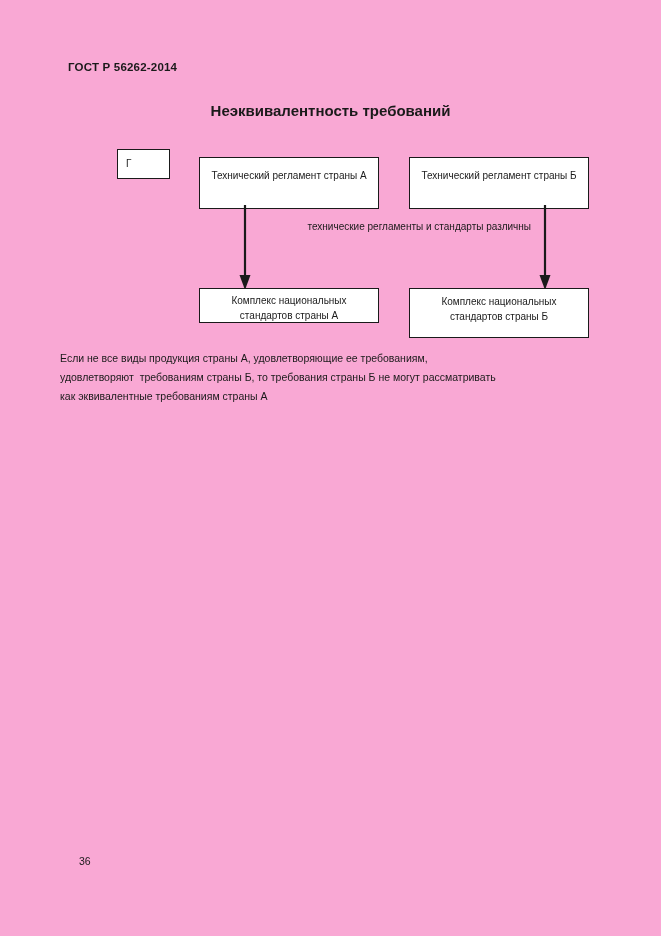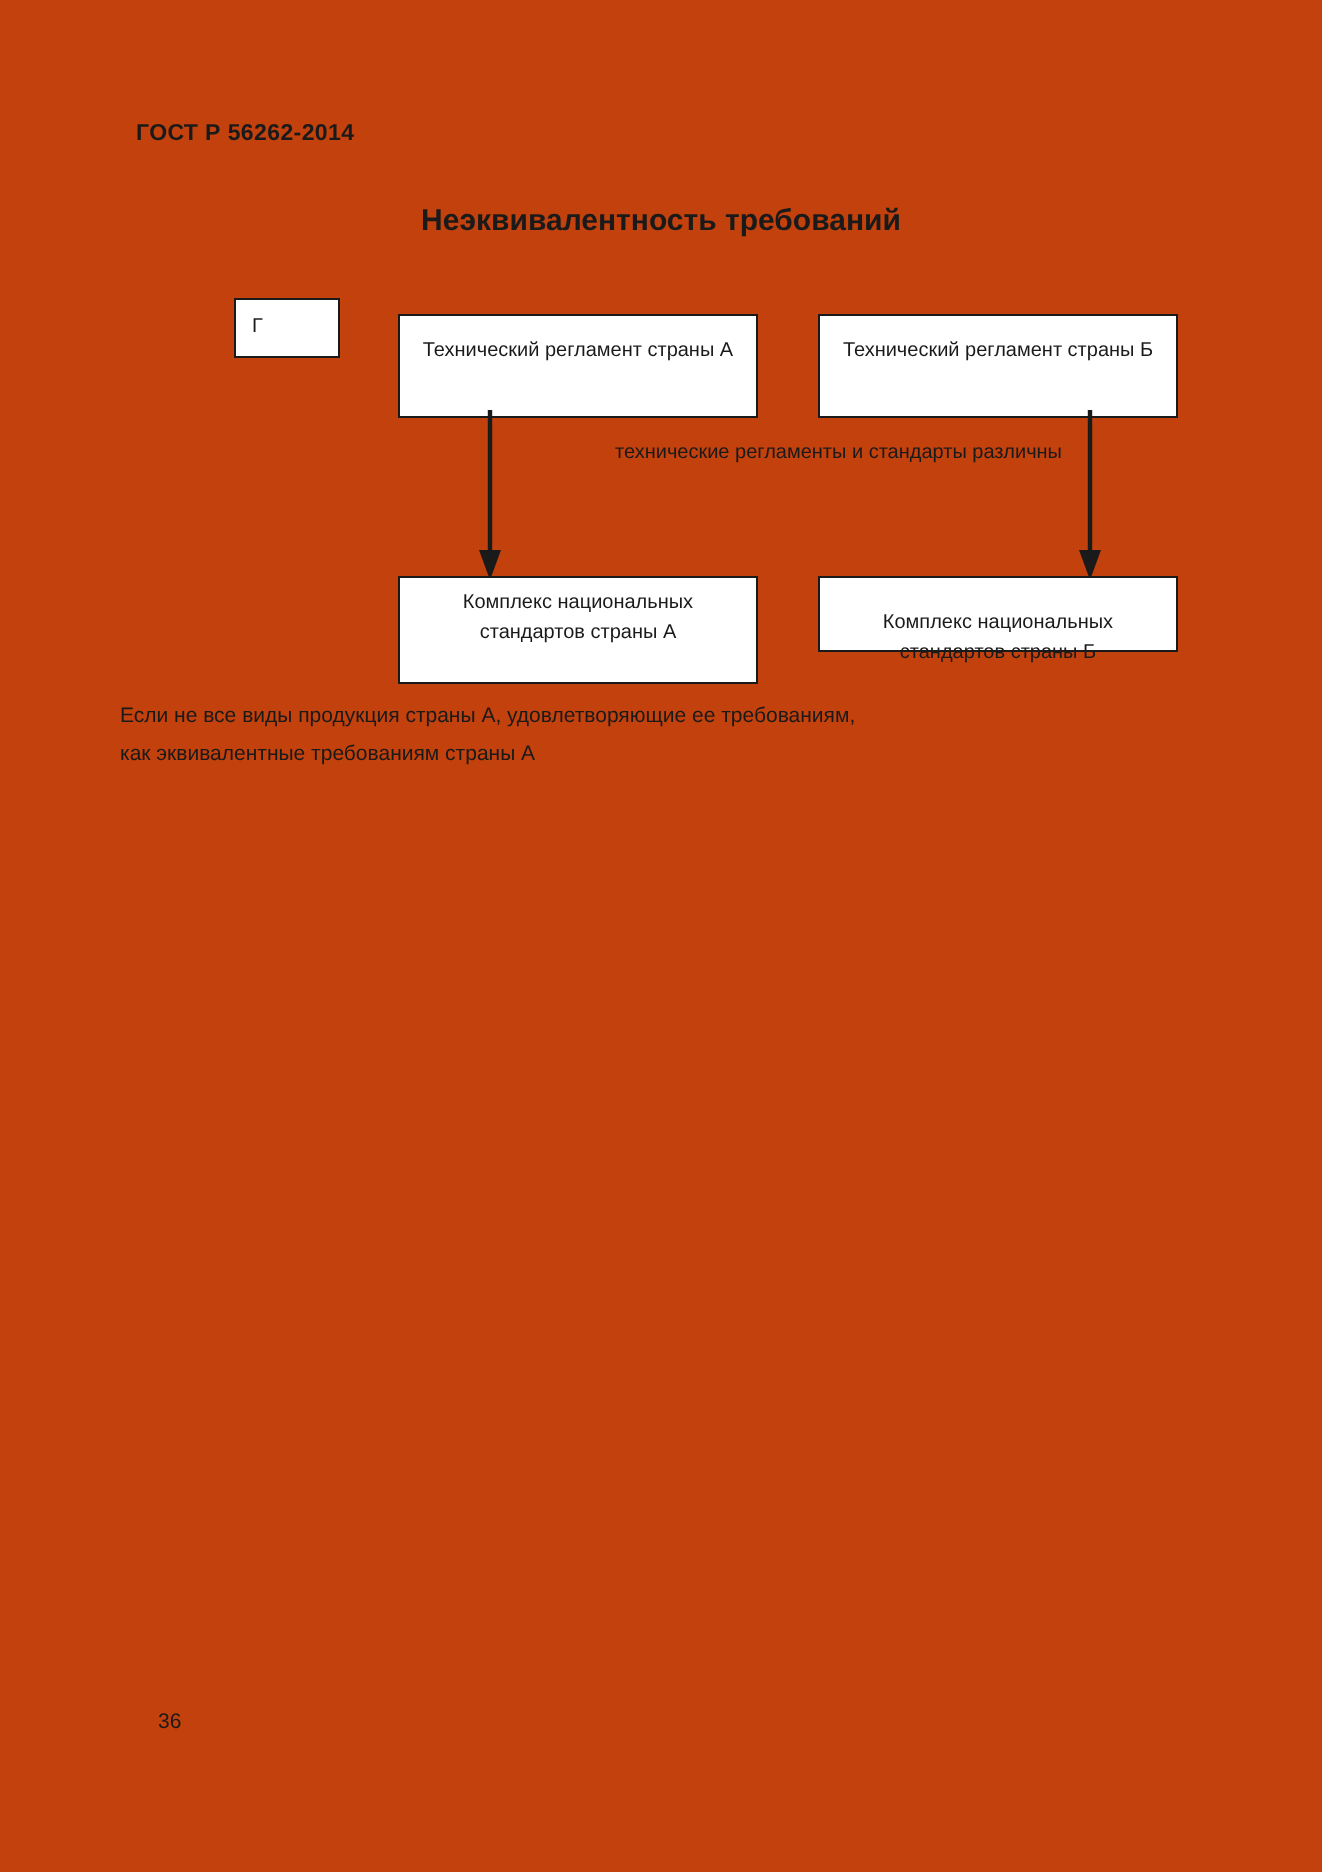--- a/index.html
+++ b/index.html
@@ -8,21 +8,21 @@
     background: #ffffff;
   }
   body {
     font-family: "Liberation Sans", sans-serif;
     color: #000000;
   }
   .page {
     position: relative;
     width: 661px;
     height: 936px;
-    background: #c2410c;
+    background: #f9a8d4;
     overflow: hidden;
   }
   .doc-header {
     position: absolute;
     left: 68px;
     top: 61px;
     font-size: 11.5px;
     font-weight: bold;
     letter-spacing: 0.2px;
     color: #1a1a1a;
@@ -85,29 +85,30 @@
     left: 409px;
     top: 157px;
     width: 180px;
     height: 52px;
     padding-top: 11px;
   }
   .node-std-a {
     left: 199px;
     top: 288px;
     width: 180px;
-    height: 54px;
+    height: 35px;
     padding-top: 6px;
+    align-items: center;
   }
   .node-std-b {
     left: 409px;
     top: 288px;
     width: 180px;
-    height: 38px;
-    padding-top: 16px;
+    height: 50px;
+    padding-top: 6px;
   }
   .edge-label {
     position: absolute;
     left: 231px;
     top: 220px;
     width: 300px;
     text-align: right;
     font-size: 10px;
     line-height: 1.45;
     color: #1a1a1a;
@@ -176,18 +177,19 @@
     </div>
 
     <div class="node node-std-b">
       <span class="node-text">Комплекс национальных стандартов страны Б</span>
     </div>
 
   </div>
 
   <div class="caption">
     <div>Если не все виды продукция страны А, удовлетворяющие ее требованиям,</div>
+    <div>удовлетворяют  требованиям страны Б, то требования страны Б не могут рассматривать</div>
     <div>как эквивалентные требованиям страны А</div>
   </div>
 
   <div class="page-number">36</div>
 
 </div>
 
 </body></html>

